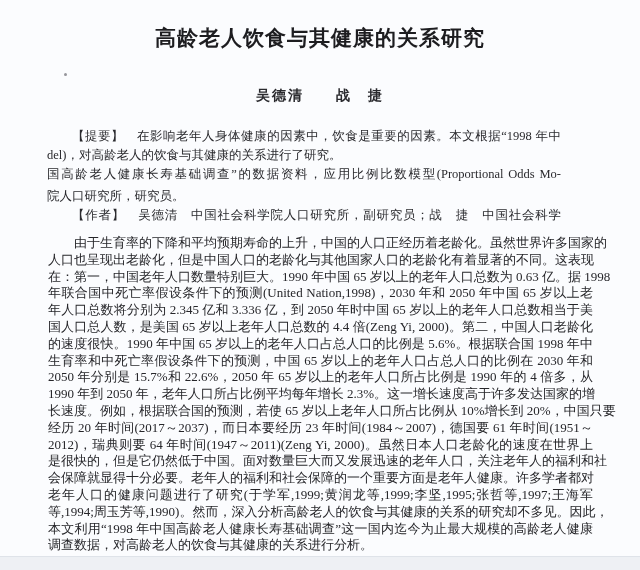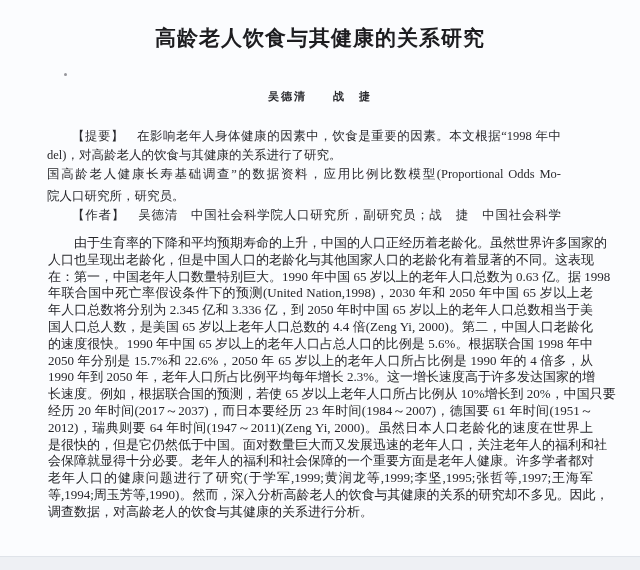--- a/index.html
+++ b/index.html
@@ -32,21 +32,21 @@
     position: absolute;
     left: 64px; top: 73px;
     width: 3px; height: 3px;
     background: #6a6a70;
     border-radius: 50%;
     opacity: .7;
   }
   .byline {
     margin-top: 31px;
     text-align: center;
-    font-size: 11px;
+    font-size: 14px;
     font-weight: 600;
     letter-spacing: 2px;
     line-height: 18px;
     color: #2a2a2e;
   }
   .abstract, .author-note {
     width: 514px;
     margin-left: 47px;
     font-size: 12.5px;
     font-weight: 500;
@@ -95,25 +95,27 @@
       <div class="tline first">【作者】　吴德清　中国社会科学院人口研究所，副研究员；战　捷　中国社会科学</div>
     </div>
   <div class="body-text">
       <div class="tline first">由于生育率的下降和平均预期寿命的上升，中国的人口正经历着老龄化。虽然世界许多国家的</div>
       <div class="tline">人口也呈现出老龄化，但是中国人口的老龄化与其他国家人口的老龄化有着显著的不同。这表现</div>
       <div class="tline">在：第一，中国老年人口数量特别巨大。1990 年中国 65 岁以上的老年人口总数为 0.63 亿。据 1998</div>
       <div class="tline">年联合国中死亡率假设条件下的预测(United Nation,1998)，2030 年和 2050 年中国 65 岁以上老</div>
       <div class="tline">年人口总数将分别为 2.345 亿和 3.336 亿，到 2050 年时中国 65 岁以上的老年人口总数相当于美</div>
       <div class="tline">国人口总人数，是美国 65 岁以上老年人口总数的 4.4 倍(Zeng Yi, 2000)。第二，中国人口老龄化</div>
       <div class="tline">的速度很快。1990 年中国 65 岁以上的老年人口占总人口的比例是 5.6%。根据联合国 1998 年中</div>
+      <div class="tline">生育率和中死亡率假设条件下的预测，中国 65 岁以上的老年人口占总人口的比例在 2030 年和</div>
       <div class="tline">2050 年分别是 15.7%和 22.6%，2050 年 65 岁以上的老年人口所占比例是 1990 年的 4 倍多，从</div>
       <div class="tline">1990 年到 2050 年，老年人口所占比例平均每年增长 2.3%。这一增长速度高于许多发达国家的增</div>
       <div class="tline">长速度。例如，根据联合国的预测，若使 65 岁以上老年人口所占比例从 10%增长到 20%，中国只要</div>
       <div class="tline">经历 20 年时间(2017～2037)，而日本要经历 23 年时间(1984～2007)，德国要 61 年时间(1951～</div>
       <div class="tline">2012)，瑞典则要 64 年时间(1947～2011)(Zeng Yi, 2000)。虽然日本人口老龄化的速度在世界上</div>
       <div class="tline">是很快的，但是它仍然低于中国。面对数量巨大而又发展迅速的老年人口，关注老年人的福利和社</div>
       <div class="tline">会保障就显得十分必要。老年人的福利和社会保障的一个重要方面是老年人健康。许多学者都对</div>
       <div class="tline">老年人口的健康问题进行了研究(于学军,1999;黄润龙等,1999;李坚,1995;张哲等,1997;王海军</div>
       <div class="tline">等,1994;周玉芳等,1990)。然而，深入分析高龄老人的饮食与其健康的关系的研究却不多见。因此，</div>
+      <div class="tline">本文利用“1998 年中国高龄老人健康长寿基础调查”这一国内迄今为止最大规模的高龄老人健康</div>
       <div class="tline last">调查数据，对高龄老人的饮食与其健康的关系进行分析。</div>
     </div>
 </div>
 <div class="bottom-strip"></div>
 
 </body></html>

